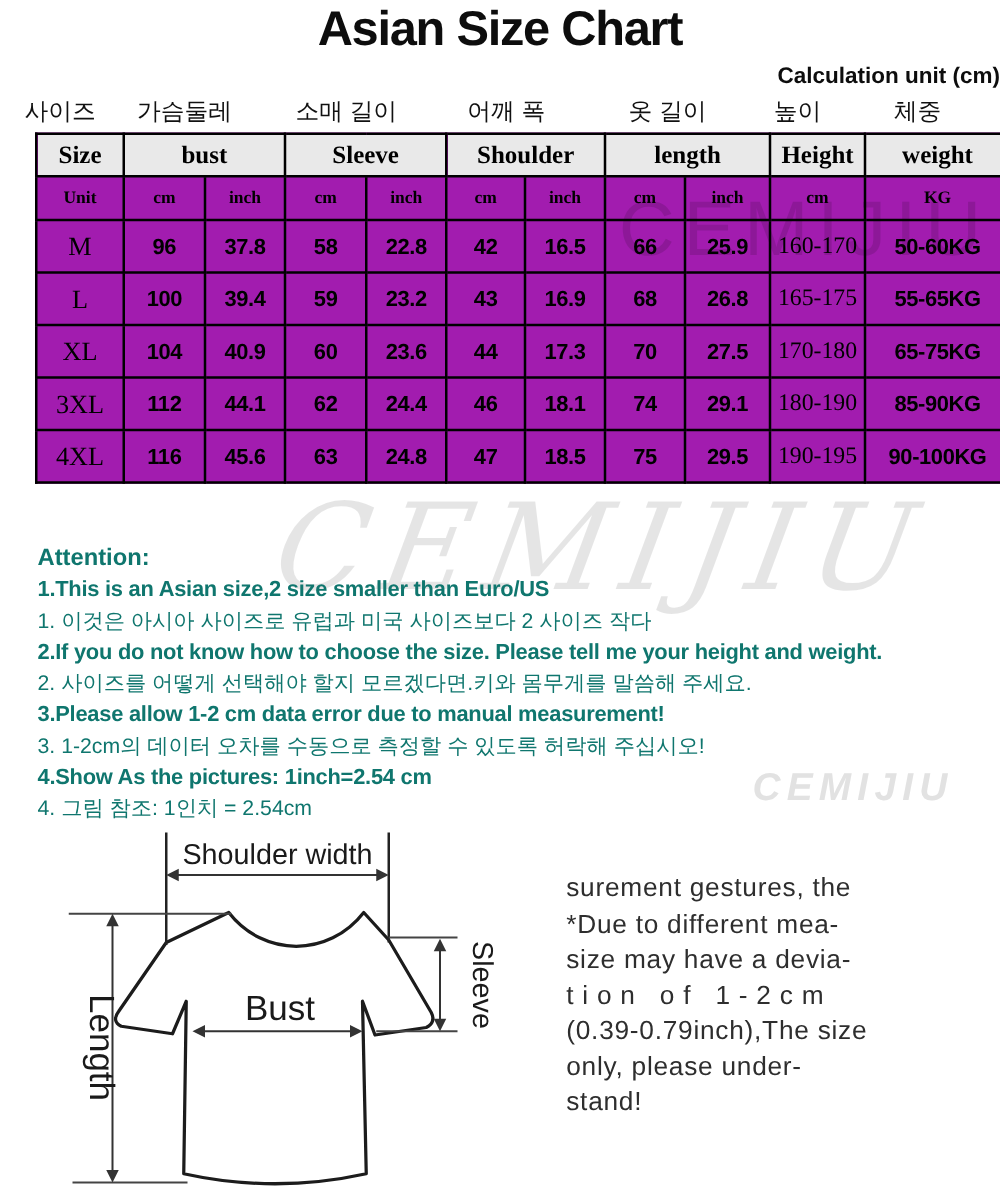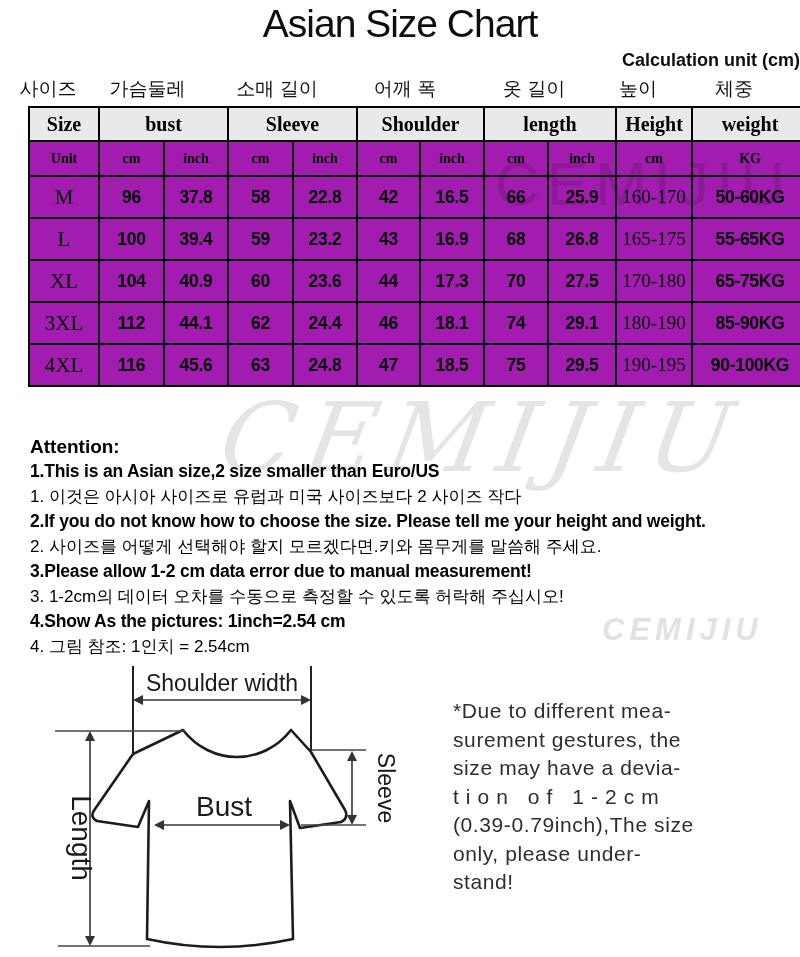--- a/index.html
+++ b/index.html
@@ -2,21 +2,21 @@
 <html><head>
 <meta charset="utf-8">
 <style>
   * { margin:0; padding:0; box-sizing:border-box; }
   html,body { width:800px; height:957px; background:#fff; overflow:hidden;
               font-family:"Liberation Sans", sans-serif; position:relative; }
   .abs { position:absolute; }
 
   
   .title { top:2px; left:0; width:800px; text-align:center;
-           font-size:39px; font-weight:400; letter-spacing:-1px; color:#0d0d0d; }
+           font-size:39px; font-weight:700; letter-spacing:-1px; color:#0d0d0d; }
   .subtitle { top:50px; left:0; width:800px; text-align:right;
               font-size:18px; font-weight:700; color:#0d0d0d; }
 
   
   .kr-row { top:76px; left:13px; width:779px; display:flex;align-items:flex-end; }
   .kr-row span { display:block; text-align:center; font-size:19px; color:#111; }
 
   
   .size-table { position:absolute; top:106px; left:28px; width:779px;
                 border-collapse:collapse; table-layout:fixed; background:#a21caf; }
@@ -34,21 +34,21 @@
   
   .wm { pointer-events:none; white-space:nowrap; }
   .wm1 { top:148px; left:495px; font-size:62px; letter-spacing:7px;
          color:rgba(0,0,0,0.13); }
   .wm2 { top:382px; left:222px; font-size:96px; font-style:italic; letter-spacing:12px;
          font-family:"DejaVu Serif", serif; color:rgba(0,0,0,0.10); transform:skewX(-10deg); }
   .wm3 { top:612px; left:602px; font-size:31px; font-style:italic; font-weight:600;
          letter-spacing:5px; color:#e2e2e2; }
 
   
-  .attention { top:434px; left:30px; width:760px; color:#000000; }
+  .attention { top:434px; left:30px; width:760px; color:#0f766e; }
   .attention .hd { font-size:19px; font-weight:700; line-height:25px; }
   .attention .ln { line-height:25px; }
   .attention .en { font-size:17.5px; font-weight:700; letter-spacing:-0.2px; }
   .attention .kr { font-size:17px; font-weight:500; }
 
   
   .diagram { top:662px; left:28px; }
 
   
   .note { top:697px; left:453px; width:345px; color:#2e2e2e; }
@@ -218,20 +218,20 @@
   <polygon points="324,89 319,99 329,99" fill="#333"></polygon>
   <polygon points="324,163 319,153 329,153" fill="#333"></polygon>
 
   <text x="194" y="29" text-anchor="middle" font-size="23" fill="#1a1a1a">Shoulder width</text>
   <text x="196" y="154" text-anchor="middle" font-size="28" fill="#1a1a1a">Bust</text>
   <text transform="translate(44,176) rotate(90)" text-anchor="middle" font-size="28" fill="#1a1a1a">Length</text>
   <text transform="translate(350,126) rotate(90)" text-anchor="middle" font-size="23" fill="#1a1a1a">Sleeve</text>
 </svg>
 
 <div class="abs note">
+  <div class="note-line">surement gestures, the</div>
   <div class="note-line">*Due to different mea-</div>
-  <div class="note-line">surement gestures, the</div>
   <div class="note-line">size may have a devia-</div>
   <div class="note-line">t i o n   o f   1 - 2 c m</div>
   <div class="note-line">(0.39-0.79inch),The size</div>
   <div class="note-line">only, please under-</div>
   <div class="note-line">stand!</div>
 </div>
 
 </body></html>

